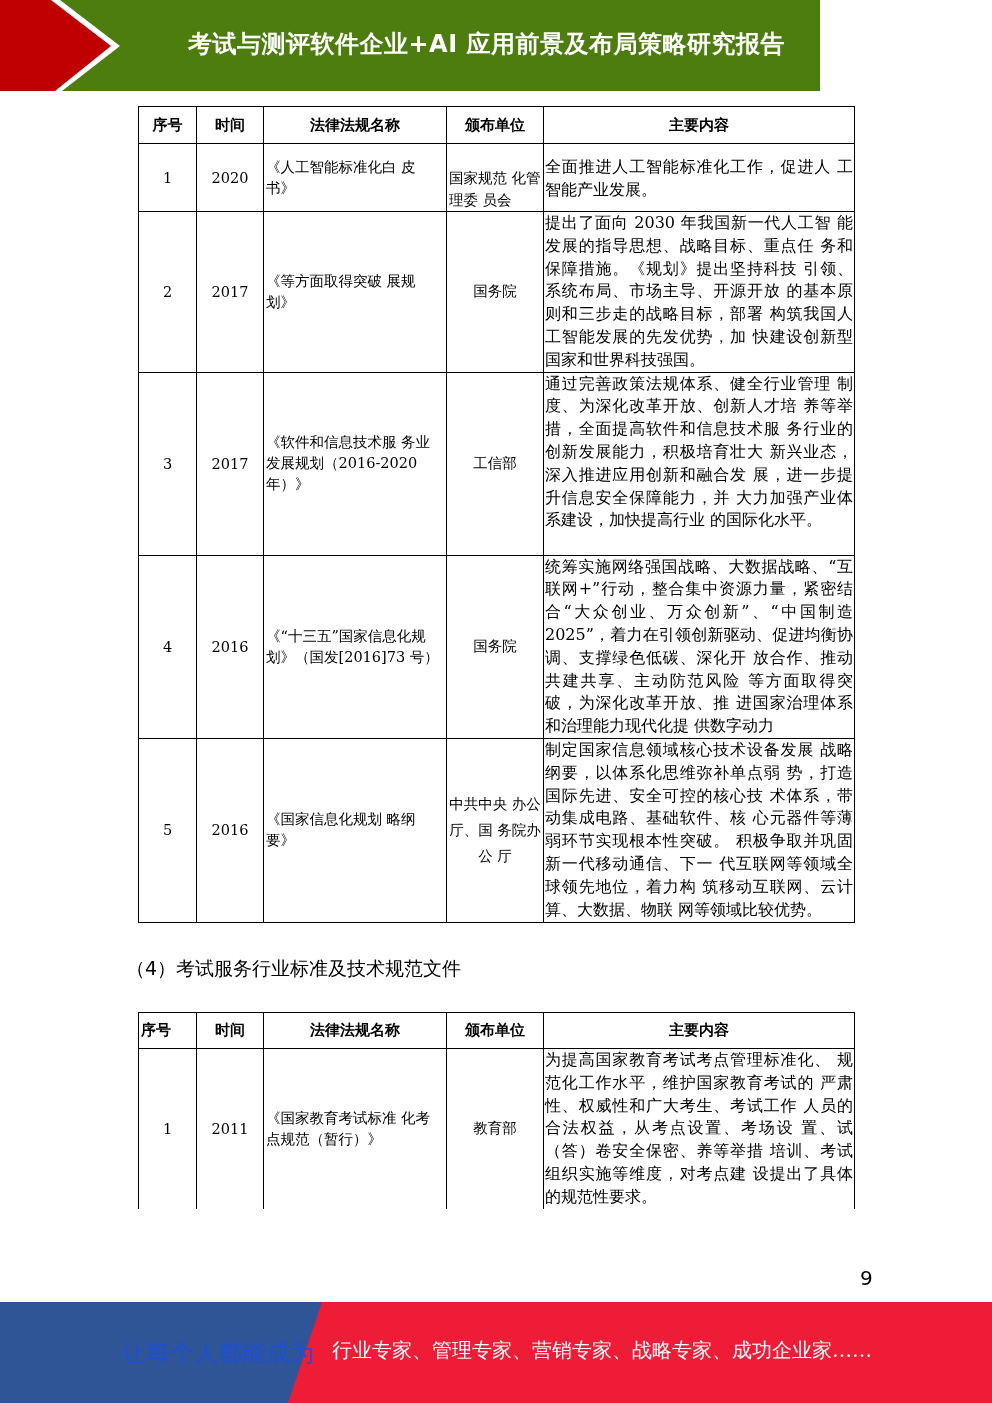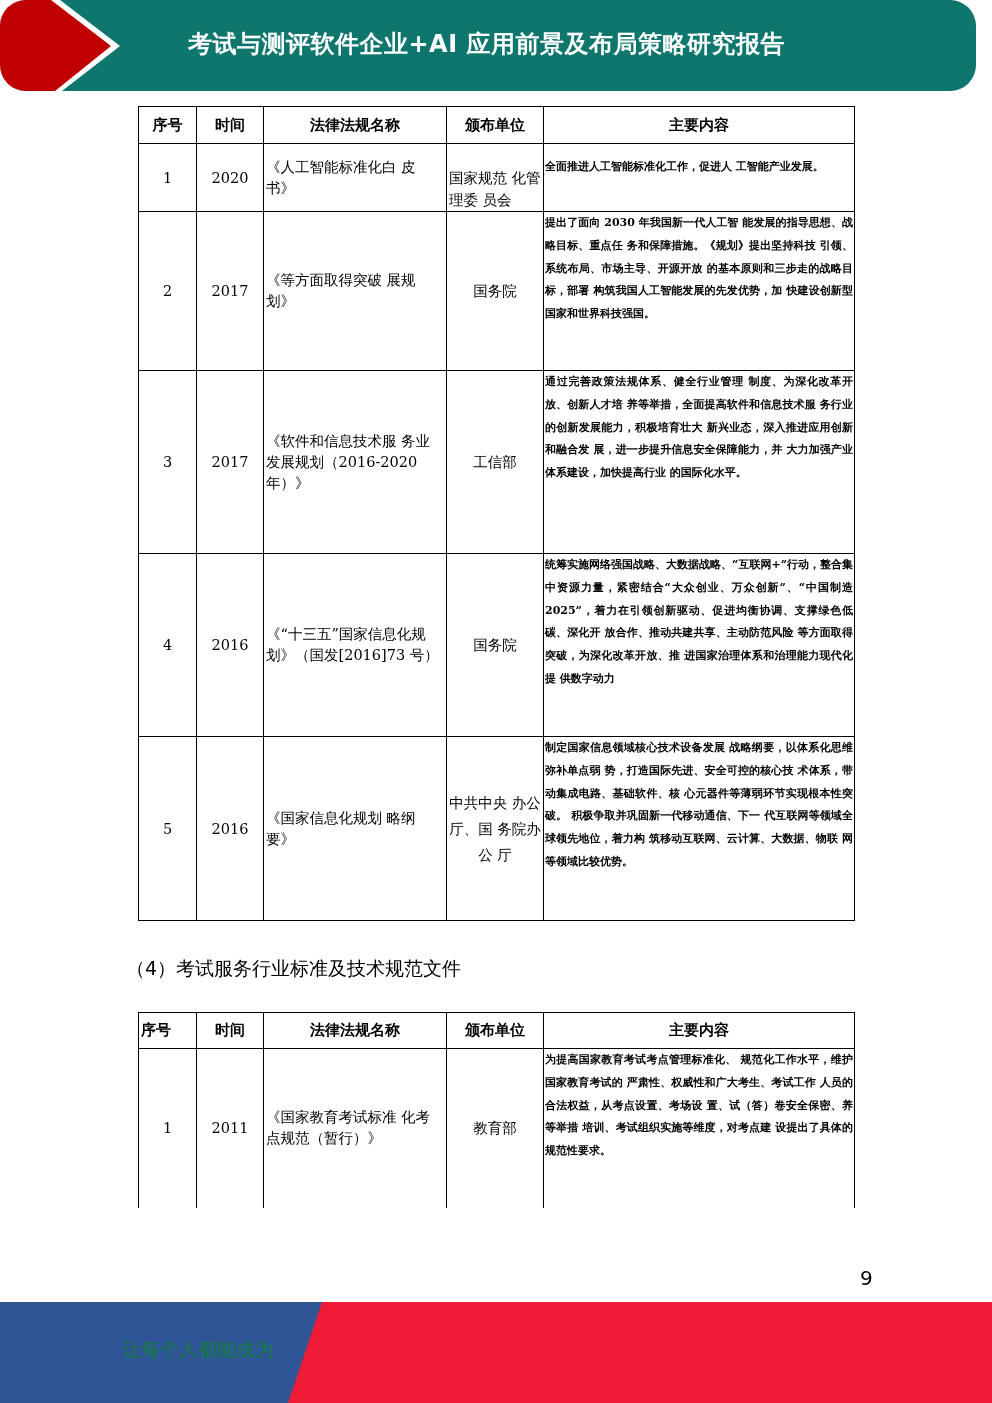--- a/index.html
+++ b/index.html
@@ -1,40 +1,40 @@
 <!DOCTYPE html>
 <html><head>
 <meta charset="utf-8">
 <style>
   html, body { margin:0; padding:0; }
   body { width:992px; height:1403px; position:relative; background:#ffffff; overflow:hidden;
          font-family:"DejaVu Serif","Liberation Serif", serif; color:#000; }
-  .header { position:absolute; left:0; top:0; width:976px; height:91px; background:#0f766e; overflow:hidden;border-radius:26px; }
+  .header { position:absolute; left:0; top:0; width:820px; height:91px; background:#4d7c0f; overflow:hidden; }
   .header svg { position:absolute; left:0; top:0; }
   .header-title { position:absolute; left:188px; top:22px; height:44px; line-height:44px;
                   font-family:"DejaVu Sans","Liberation Sans", sans-serif; font-weight:bold;
                   font-size:24px; color:#ffffff; letter-spacing:0.5px; white-space:nowrap; }
 
   table.doc { position:absolute; border-collapse:collapse; table-layout:fixed; font-size:14.5px; }
   table.doc td, table.doc th { border:1px solid #000; padding:0 2px; vertical-align:middle; }
   table.doc th { font-family:"DejaVu Sans","Liberation Sans", sans-serif; font-weight:bold; font-size:15px; text-align:center; }
   .c-center { text-align:center; }
   .c-left { text-align:left; line-height:21px; }
-  .content { text-align:justify; line-height:22.8px; padding:0 1px !important; vertical-align:top !important; font-size:11px;font-weight:bold; }
+  .content { text-align:justify; line-height:22.8px; padding:0 1px !important; vertical-align:top !important; font-size:16px; }
   .t1 { left:138px; top:106px; width:716px; }
   .t2 { left:138px; top:1012px; width:716px; }
   .t2 .open td { border-bottom:none; }
 
   .section-title { position:absolute; left:126px; top:956px; font-family:"DejaVu Sans","Liberation Sans", sans-serif;
                    font-weight:normal; font-size:19px; white-space:nowrap; }
   .page-number { position:absolute; left:860px; top:1266px; font-family:"DejaVu Sans","Liberation Sans", sans-serif; font-size:20px; }
 
   .footer { position:absolute; left:0; top:1302px; width:992px; height:101px; }
   .footer svg { position:absolute; left:0; top:0; }
-  .footer-left { position:absolute; left:122px; top:35px; color:#15803d; font-size:19px; white-space:nowrap; font-family:"DejaVu Serif","Liberation Serif", serif; }
+  .footer-left { position:absolute; left:122px; top:35px; color:#1d4ed8; font-size:24px; white-space:nowrap; font-family:"DejaVu Serif","Liberation Serif", serif; }
   .footer-right { position:absolute; left:332px; top:35px; color:#fff; font-size:20px; white-space:nowrap; font-family:"DejaVu Serif","Liberation Serif", serif; }
 </style>
 </head>
 <body>
 
 <div class="header">
   <svg width="992" height="91">
     <polygon points="0,0 60,0 120,46 62,91 0,91" fill="#ffffff"></polygon>
     <polygon points="0,0 51,0 111,46 55,91 0,91" fill="#c00000"></polygon>
   </svg>
@@ -124,13 +124,14 @@
   </table>
 
 <div class="page-number">9</div>
 
 <div class="footer">
   <svg width="992" height="101">
     <rect x="0" y="0" width="992" height="101" fill="#ee1c37"></rect>
     <polygon points="0,0 322,0 288,101 0,101" fill="#2f5597"></polygon>
   </svg>
   <div class="footer-left">让每个人都能成为</div>
+  <div class="footer-right">行业专家、管理专家、营销专家、战略专家、成功企业家……</div>
 </div>
 
 </body></html>

